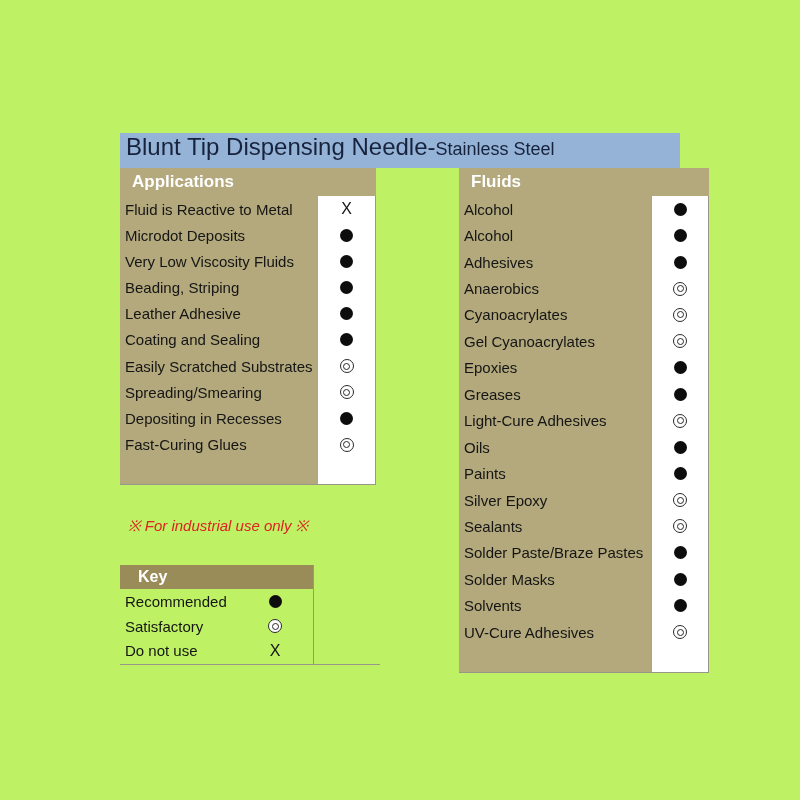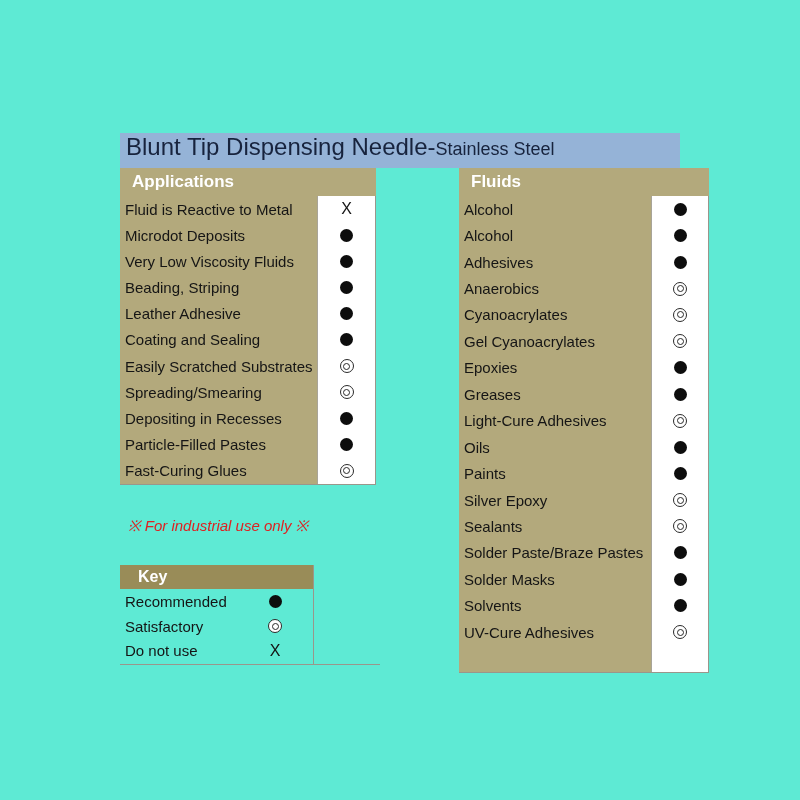--- a/index.html
+++ b/index.html
@@ -1,16 +1,16 @@
 <!DOCTYPE html>
 <html><head>
 <meta charset="utf-8">
 <style>
   html,body{margin:0;padding:0;background:#fff;}
-  .canvas{position:relative;width:800px;height:800px;background:#5eead4;overflow:hidden;
+  .canvas{position:relative;width:800px;height:800px;background:#bef264;overflow:hidden;
           font-family:"Liberation Sans",sans-serif;}
 
   
   .title-bar{position:absolute;left:120px;top:133px;width:560px;height:35px;
              background:#95b3d7;display:flex;align-items:baseline;
              padding-left:6px;box-sizing:border-box;}
   .title-main{font-size:24px;color:#17233d;white-space:pre;}
   .title-sub{font-size:18px;color:#17233d;white-space:pre;}
 
   
@@ -124,26 +124,20 @@
             </span>
           </span>
         </div>
         <div class="row">
           <span class="label">Depositing in Recesses</span>
           <span class="symcell">
             <span class="sym-dot"></span>
           </span>
         </div>
         <div class="row">
-          <span class="label">Particle-Filled Pastes</span>
-          <span class="symcell">
-            <span class="sym-dot"></span>
-          </span>
-        </div>
-        <div class="row">
           <span class="label">Fast-Curing Glues</span>
           <span class="symcell">
             <span class="sym-bullseye">
               <span class="inner"></span>
             </span>
           </span>
         </div>
       </div>
   </section>
 

